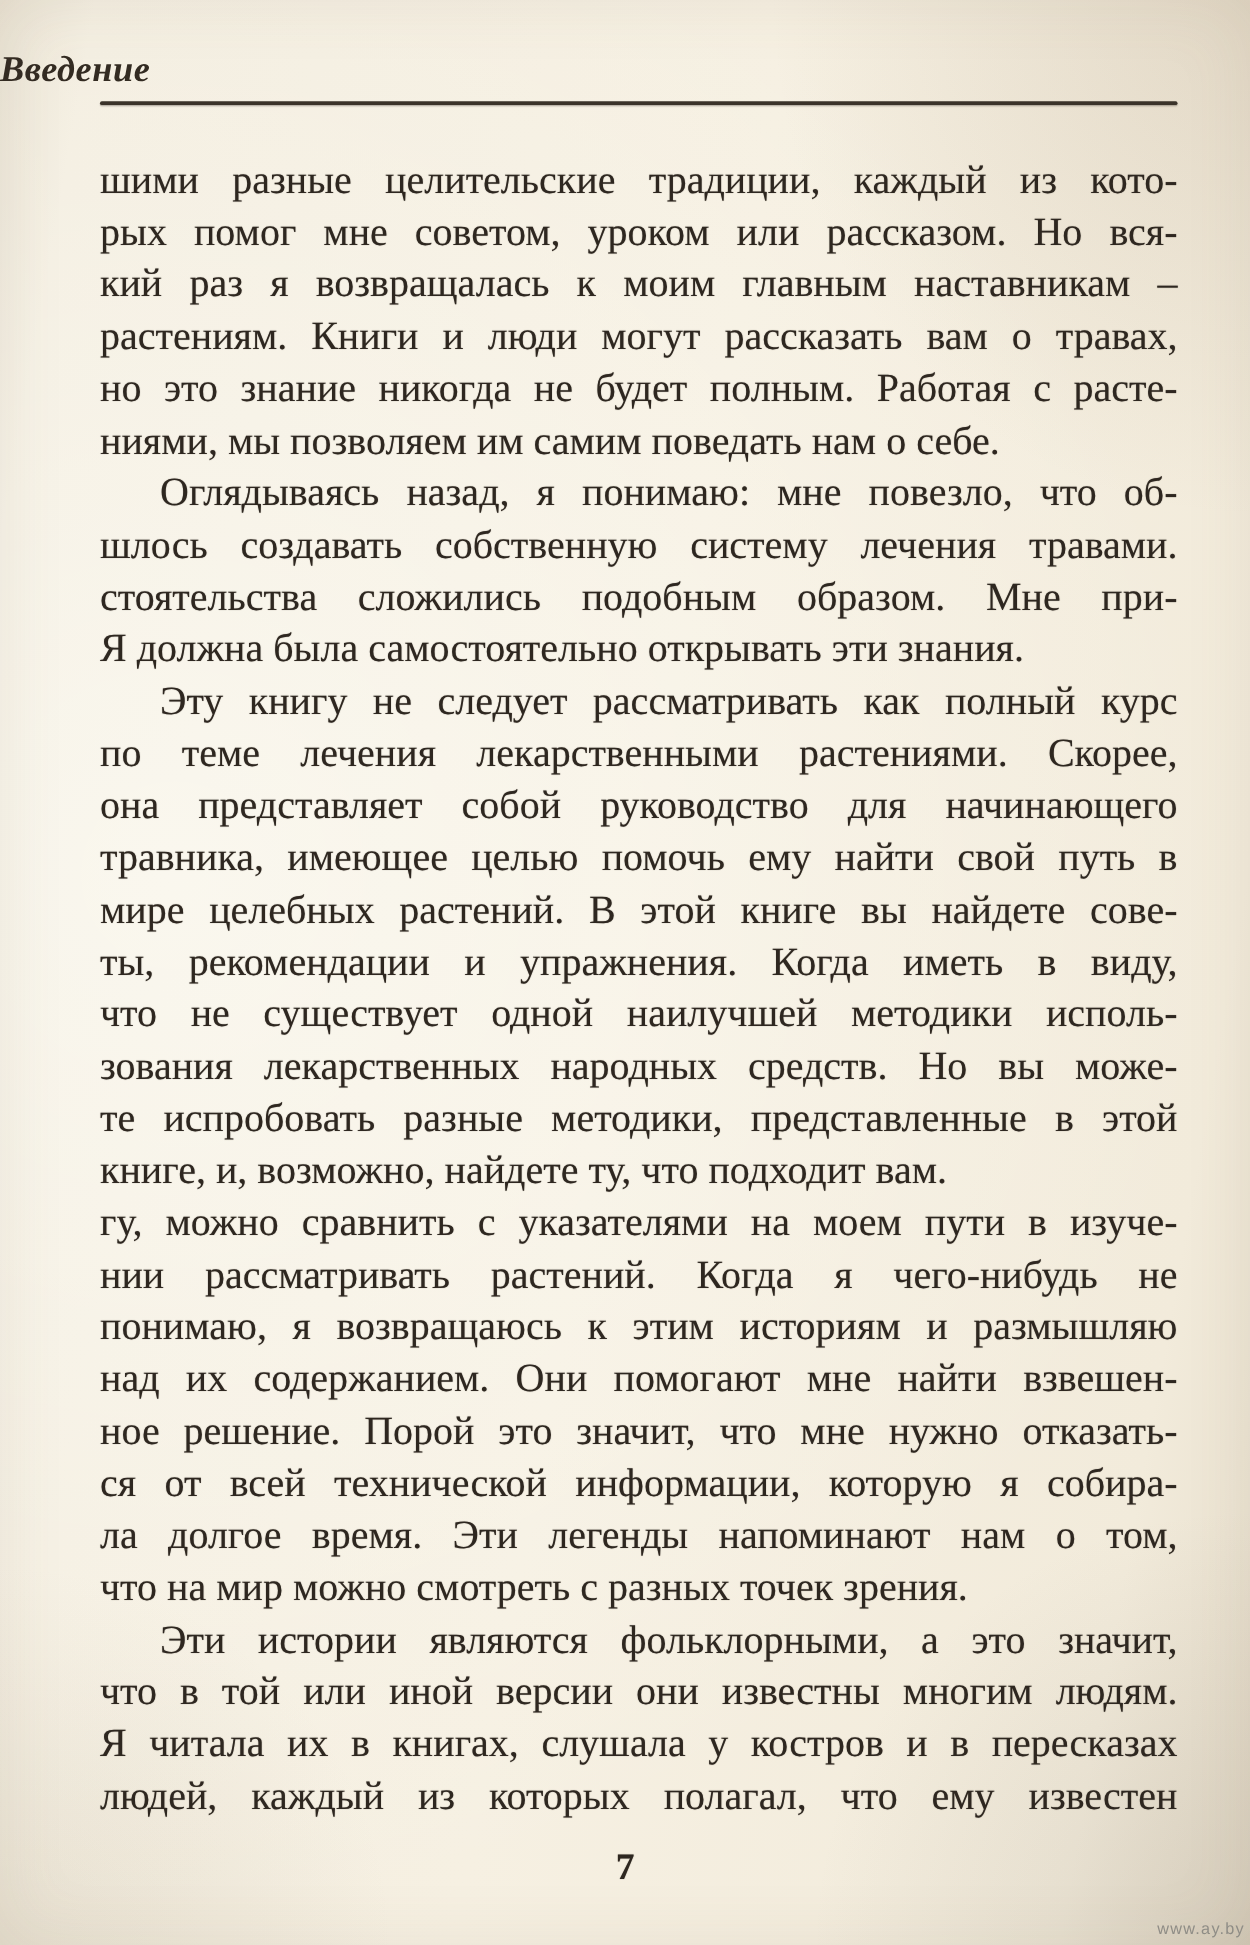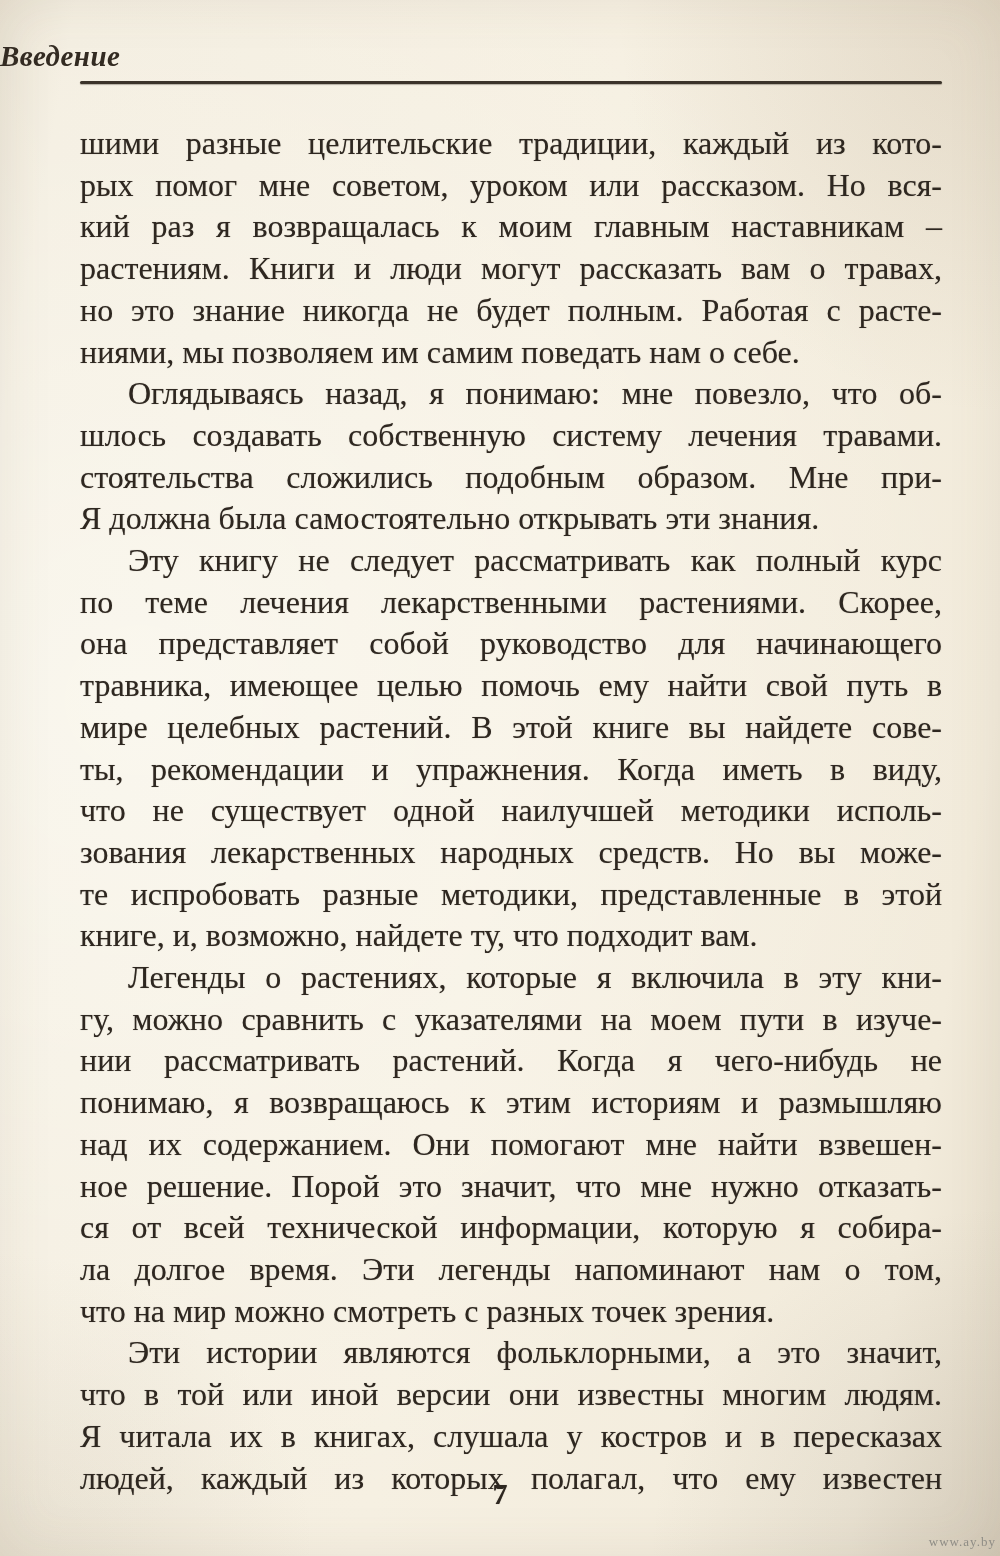--- a/index.html
+++ b/index.html
@@ -43,21 +43,21 @@
   .ln.end{text-align-last:auto;}
   .ln.in{text-indent:48px;}
   .pagenum{
     position:absolute;top:1477px;left:0;width:100%;
     text-align:center;font-size:30px;font-weight:bold;
     color:#2e2720;
     text-shadow:0 0 0.9px rgba(46,39,32,0.45);
   }
   .watermark{
     position:absolute;right:4px;bottom:6px;
-    font-family:Liberation Serif, serif;
+    font-family:Liberation Sans, sans-serif;
     font-size:13px;color:#8f8d86;letter-spacing:1px;
   }
 </style>
 </head>
 <body>
 
 <div class="page">
 
   <div class="title">Введение</div>
   <div class="rule"></div>
@@ -76,21 +76,20 @@
     <div class="ln in">Эту книгу не следует рассматривать как полный курс</div>
     <div class="ln">по теме лечения лекарственными растениями. Скорее,</div>
     <div class="ln">она представляет собой руководство для начинающего</div>
     <div class="ln">травника, имеющее целью помочь ему найти свой путь в</div>
     <div class="ln">мире целебных растений. В этой книге вы найдете сове-</div>
     <div class="ln">ты, рекомендации и упражнения. Когда иметь в виду,</div>
     <div class="ln">что не существует одной наилучшей методики исполь-</div>
     <div class="ln">зования лекарственных народных средств. Но вы може-</div>
     <div class="ln">те испробовать разные методики, представленные в этой</div>
     <div class="ln end">книге, и, возможно, найдете ту, что подходит вам.</div>
-    <div class="ln in">Легенды о растениях, которые я включила в эту кни-</div>
     <div class="ln">гу, можно сравнить с указателями на моем пути в изуче-</div>
     <div class="ln">нии рассматривать растений. Когда я чего-нибудь не</div>
     <div class="ln">понимаю, я возвращаюсь к этим историям и размышляю</div>
     <div class="ln">над их содержанием. Они помогают мне найти взвешен-</div>
     <div class="ln">ное решение. Порой это значит, что мне нужно отказать-</div>
     <div class="ln">ся от всей технической информации, которую я собира-</div>
     <div class="ln">ла долгое время. Эти легенды напоминают нам о том,</div>
     <div class="ln end">что на мир можно смотреть с разных точек зрения.</div>
     <div class="ln in">Эти истории являются фольклорными, а это значит,</div>
     <div class="ln">что в той или иной версии они известны многим людям.</div>

